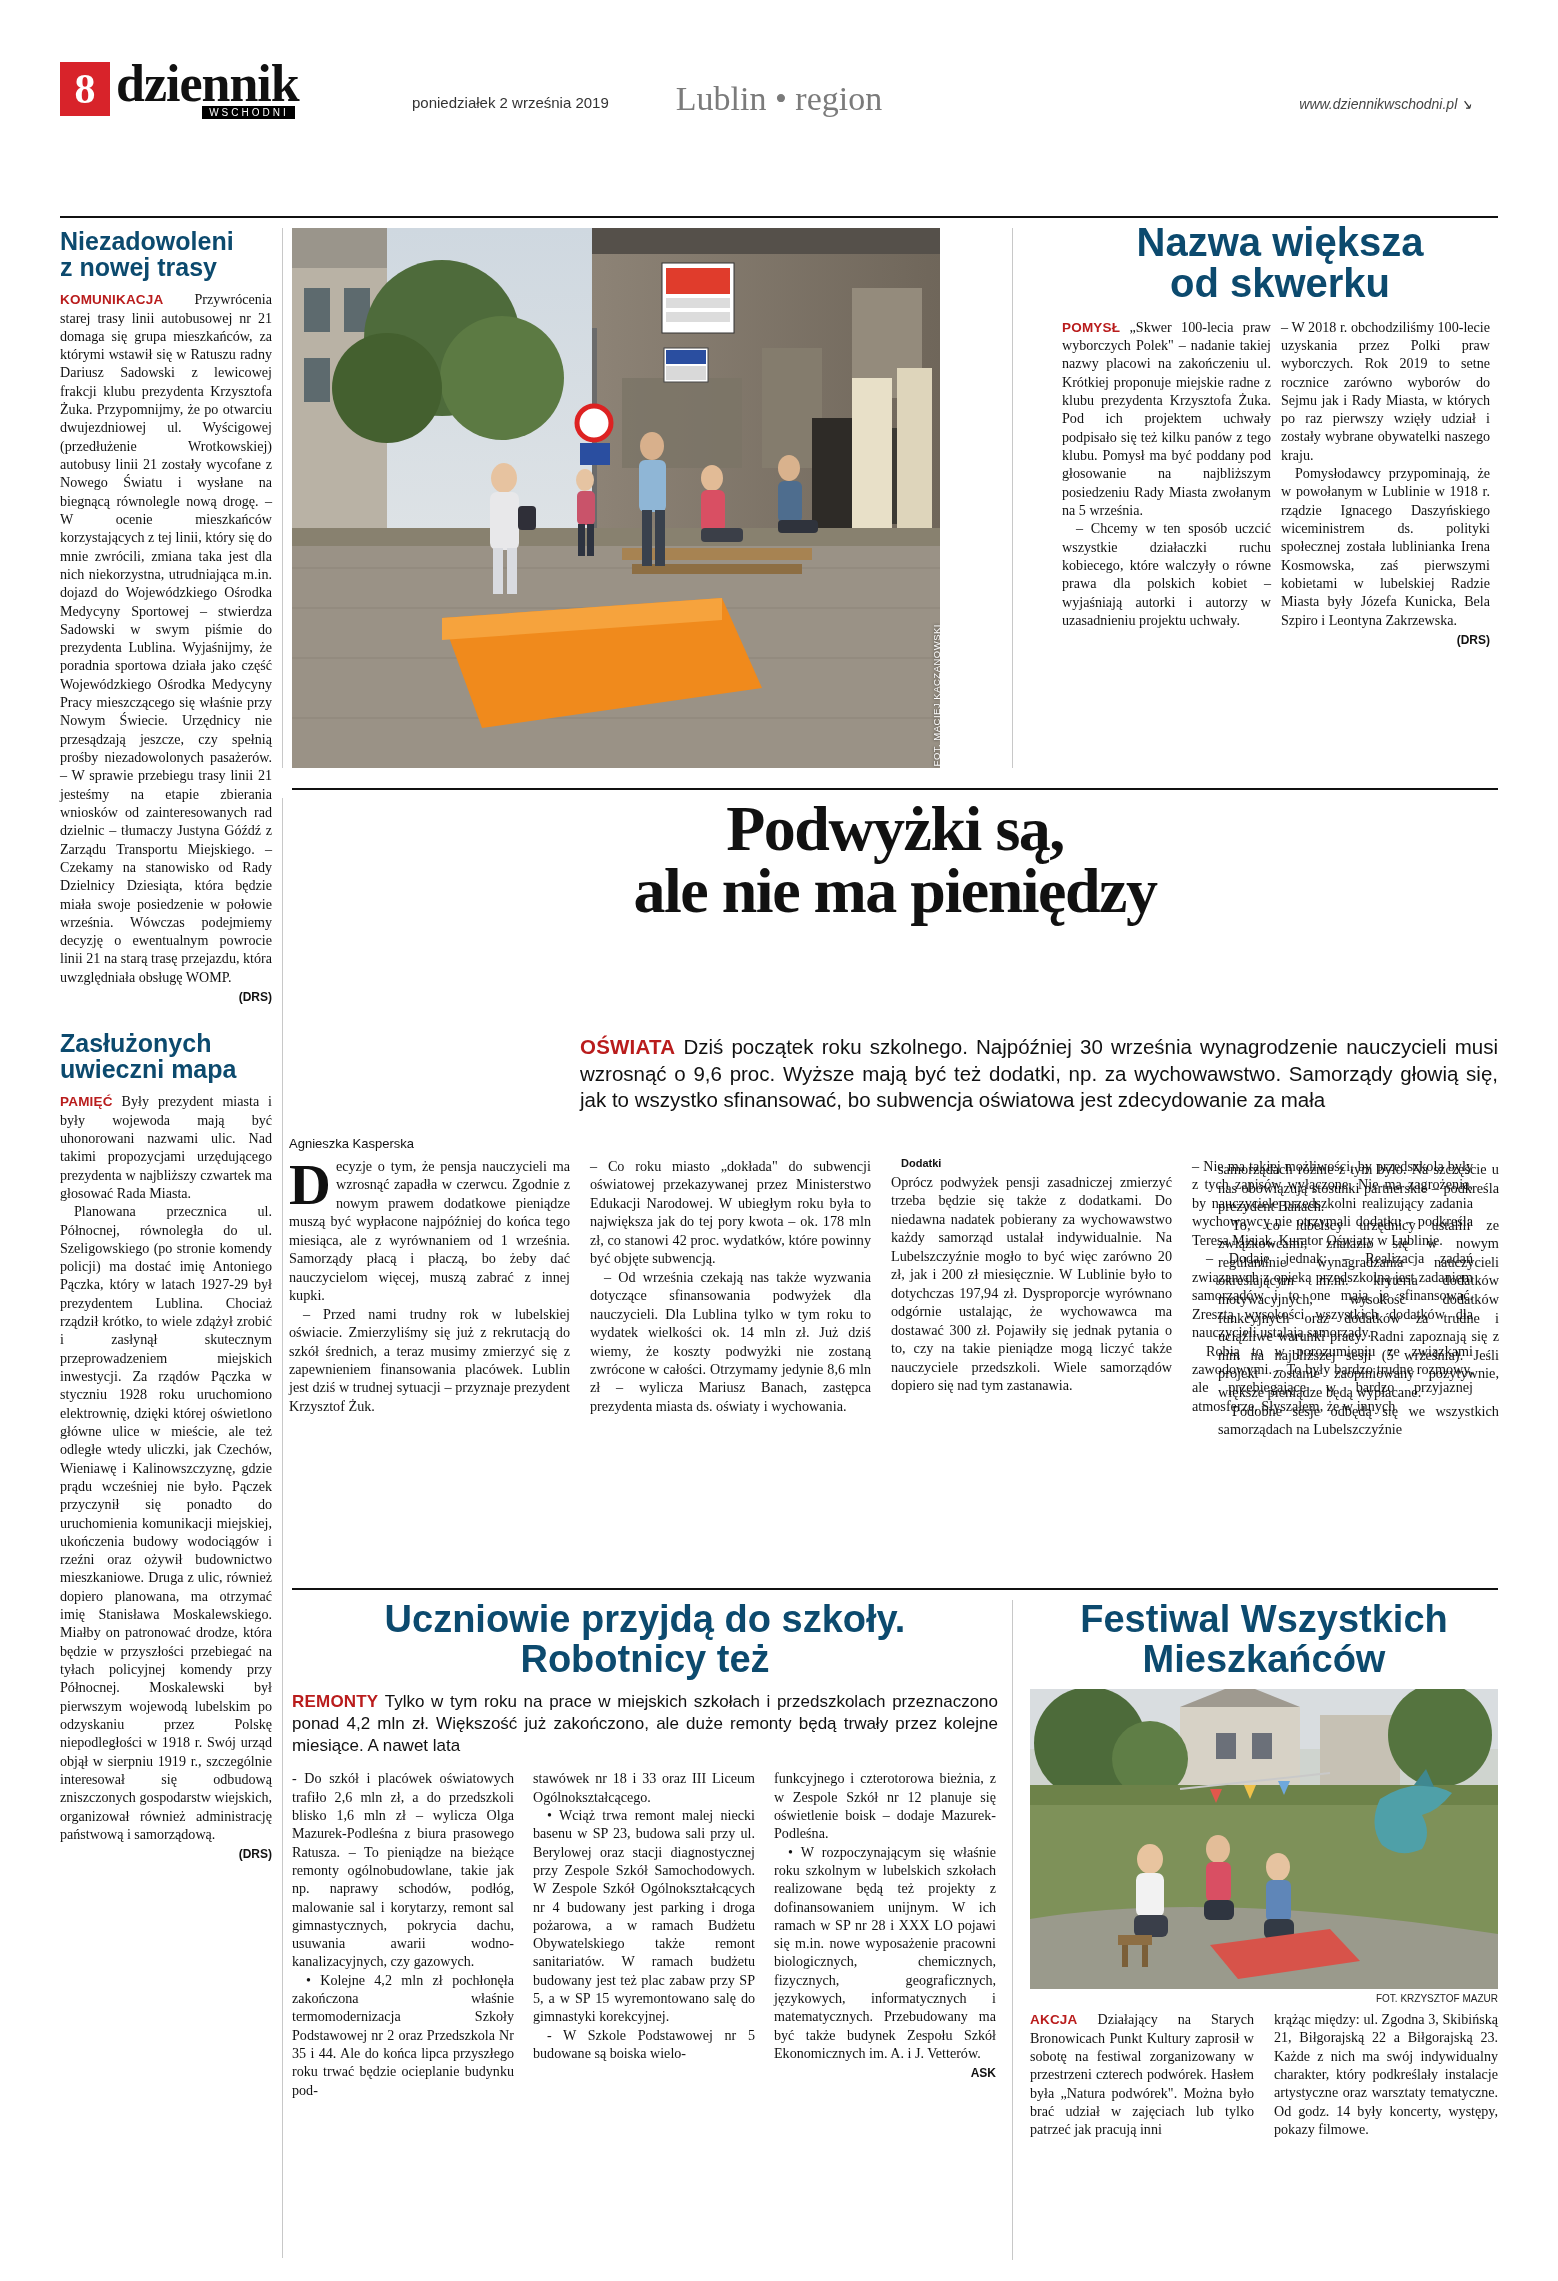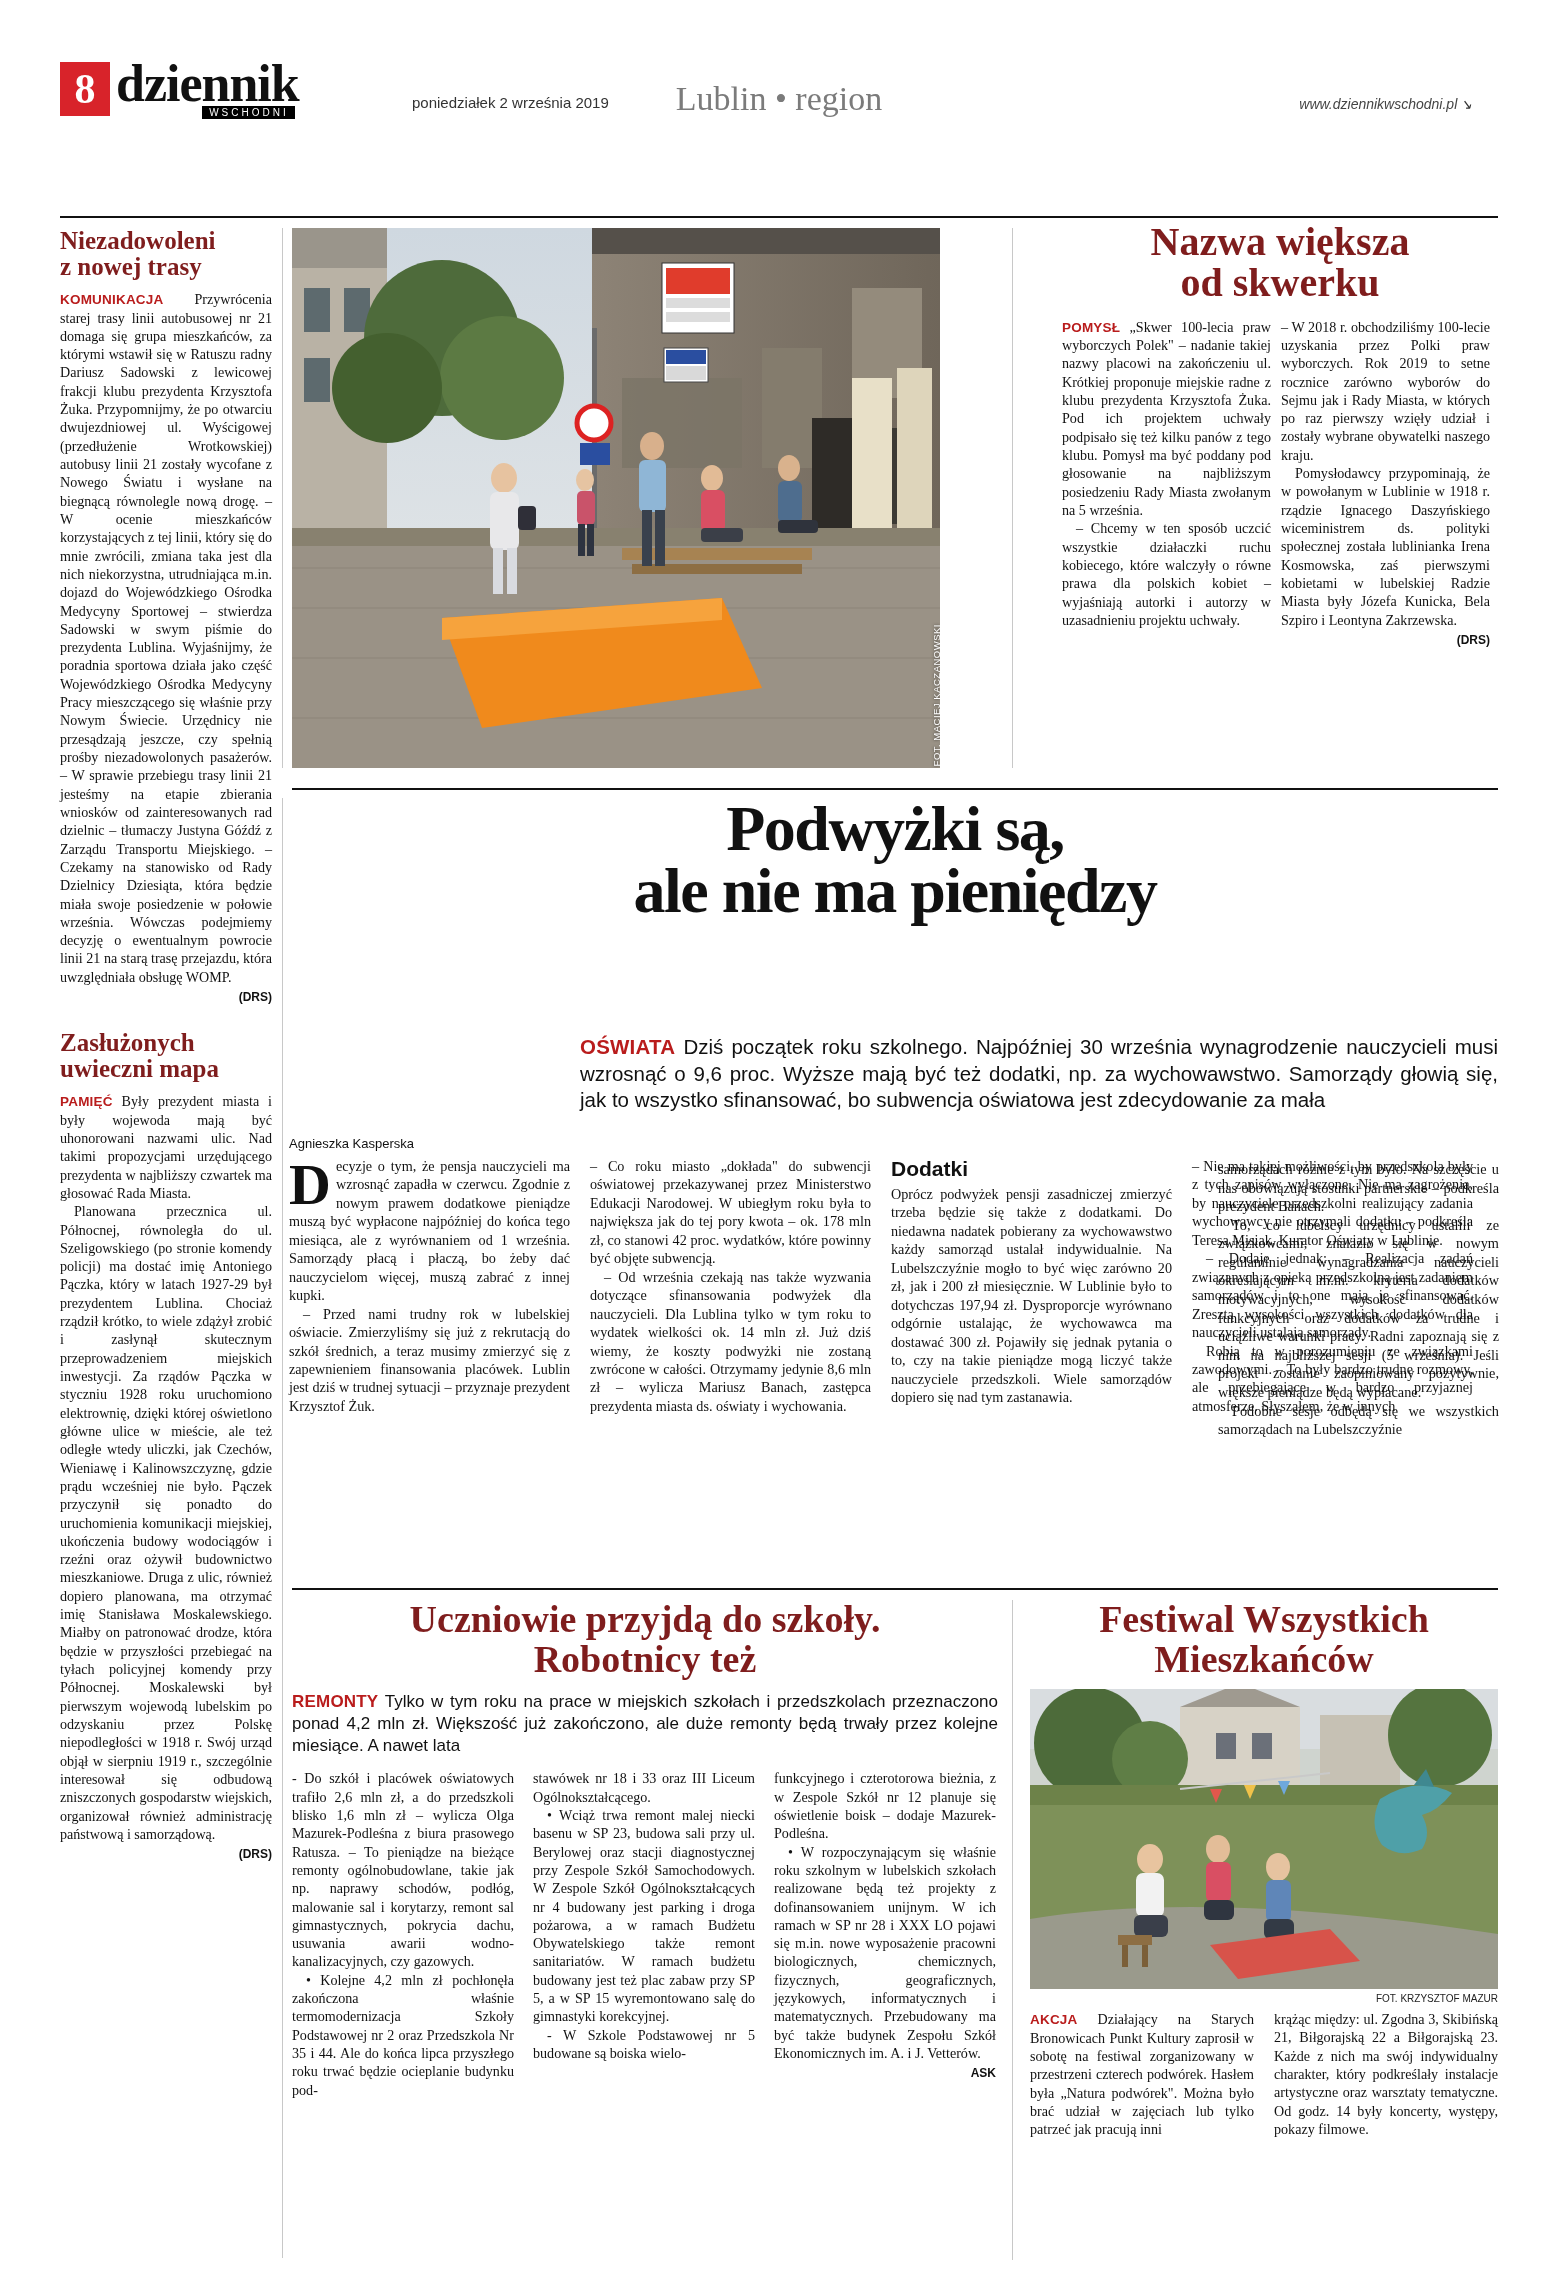--- a/index.html
+++ b/index.html
@@ -39,22 +39,22 @@
     position:absolute; left:0; right:0; top:18px; text-align:center;
     font-family:"Liberation Serif", serif; font-size:34px; color:#7b7b7b;
   }
   .masthead-url {
     position:absolute; right:26px; top:34px;
     font-family:"Liberation Sans", sans-serif; font-size:14px; color:#444;font-style:italic;
   }
   .masthead-url .arrow { display:inline-block; margin-left:3px; color:#333; }
   .rule-top { position:absolute; left:60px; right:60px; top:154px; height:2px; background:#111; }
   h2.head-serif {
-    font-family:Liberation Serif, serif; font-weight:bold;
-    line-height:1.04; margin:0 0 10px 0; color:#7f1d1d;
+    font-family:Liberation Sans, sans-serif; font-weight:bold;
+    line-height:1.04; margin:0 0 10px 0; color:#0c4a6e;
   }
   .kicker { font-family:"Liberation Sans", sans-serif; font-weight:bold; color:#b91c1c; font-size:13.5px; letter-spacing:0.2px;}
   p.body {
     margin:0; font-family:"Liberation Serif", serif; font-size:14.3px;
     line-height:1.30; text-align:justify; text-justify:inter-word; hyphens:auto;
   }
   p.body + p.body { text-indent:14px; }
   .sig { font-family:"Liberation Sans", sans-serif; font-weight:bold; font-size:12px; text-align:right; display:block; margin-top:4px;}
 
   
@@ -102,21 +102,21 @@
   .mainstory { position:absolute; left:289px; top:1074px; width:1206px; }
   .byline { font-family:"Liberation Sans", sans-serif; font-size:13px; margin-bottom:6px; }
   .cols4 { display:flex; gap:20px; }
   .cols4 > div { width:281px; }
   .mainstory p.body { font-size:14.2px; }
   .dropcap::first-letter {
     float:left; font-family:"Liberation Serif", serif; font-size:58px; line-height:0.82;
     font-weight:bold; padding-right:5px; padding-top:4px;
   }
   .subhead {
-    font-family:"Liberation Sans", sans-serif; font-weight:bold; font-size:21px; margin-bottom:4px;
+    font-family:"Liberation Sans", sans-serif; font-weight:bold; font-size:11px; margin-bottom:4px;margin-left:10px;
   }
 
   
   .rule-bot { position:absolute; left:292px; right:60px; top:1526px; height:2px; background:#111; }
   .bl-left { position:absolute; left:292px; top:1538px; width:706px; }
   .bl-left h2 { font-size:38px; text-align:center; line-height:1.04; margin-bottom:12px; }
   .bl-left .deck2 {
     font-family:"Liberation Sans", sans-serif; font-size:17px; line-height:1.3; text-align:justify;
     margin-bottom:12px;
   }

